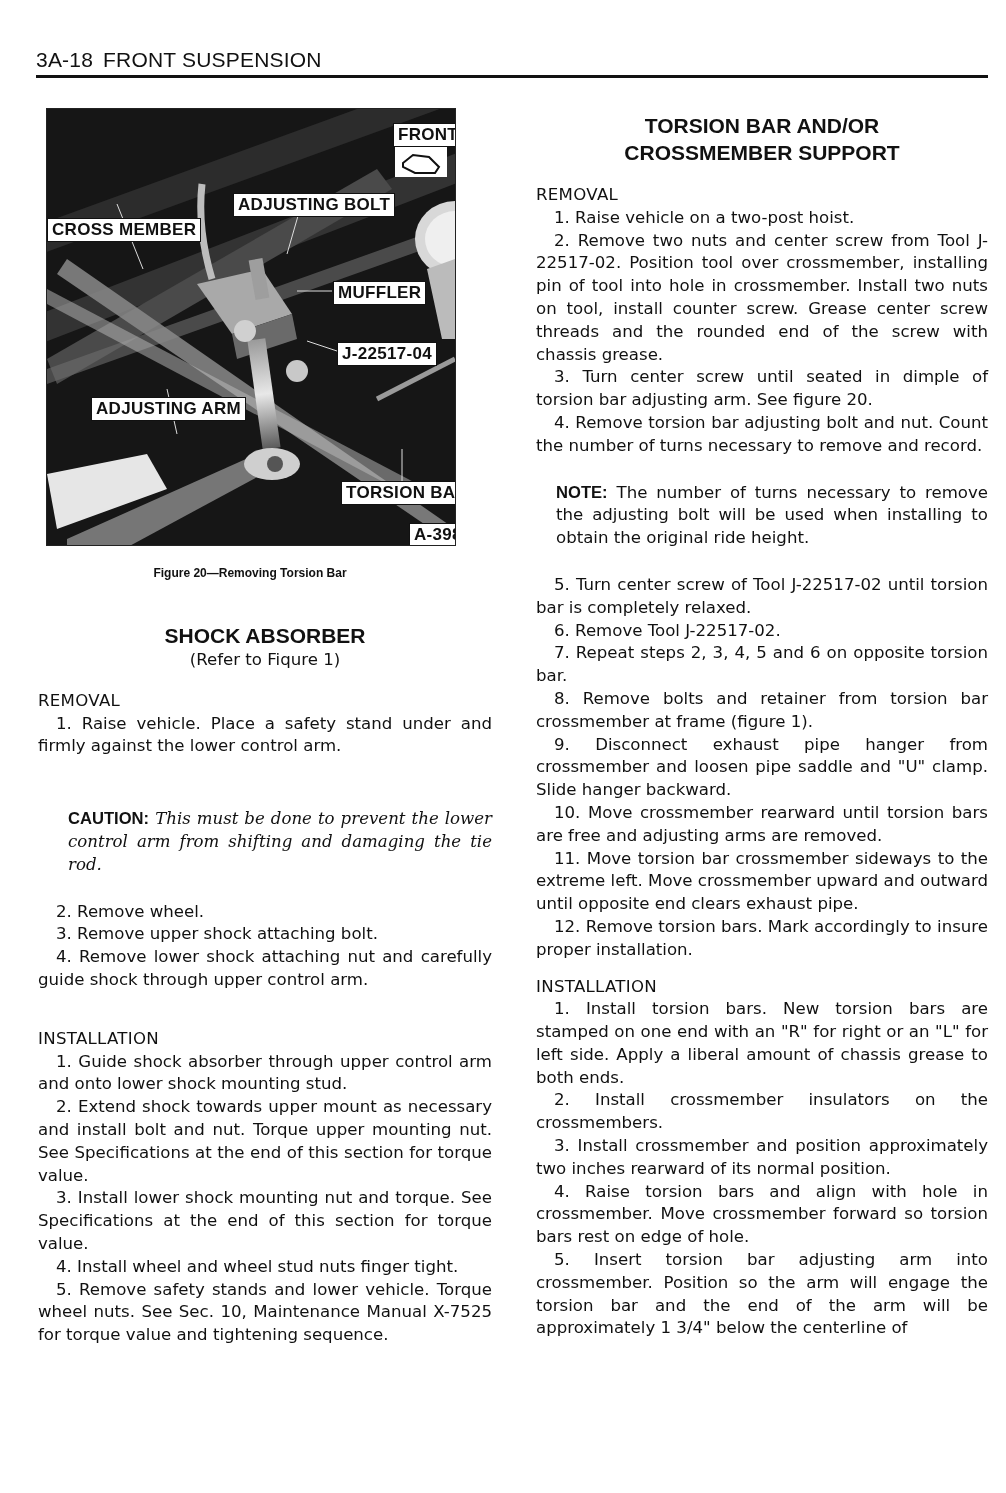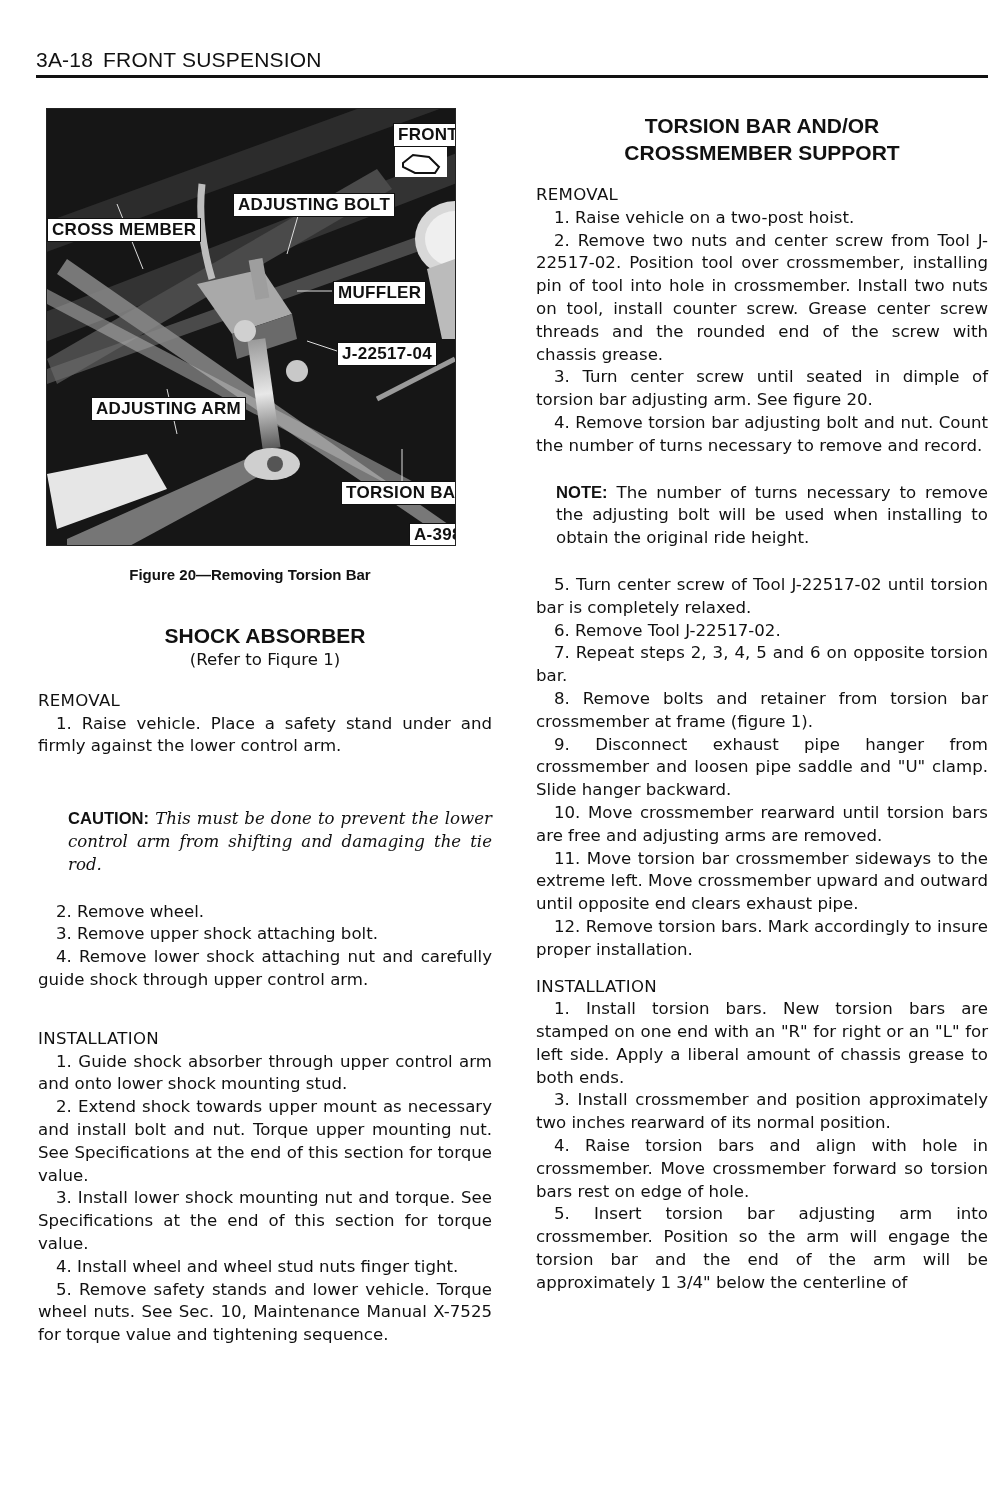--- a/index.html
+++ b/index.html
@@ -3,21 +3,21 @@
   <meta charset="utf-8">
   <style>
     html, body { margin:0; padding:0; background:#ffffff; }
     body { width:1006px; height:1493px; position:relative; overflow:hidden; color:#111; font-family:"DejaVu Sans", sans-serif; }
     .header { position:absolute; left:36px; top:48px; font-family:"Liberation Sans", sans-serif; font-weight:normal; font-size:21px; letter-spacing:0.2px; color:#111; }
     .header .sp { display:inline-block; width:10px; }
     .header-rule { position:absolute; left:36px; top:75px; width:952px; height:3px; background:#111; }
     .figure { position:absolute; left:46px; top:108px; width:408px; height:436px; background:#141414; overflow:hidden; border:1px solid #222; }
     .figure svg { position:absolute; left:0; top:0; }
     .label { position:absolute; background:#fff; color:#111; font-family:"Liberation Sans", sans-serif; font-size:17px; font-weight:bold; padding:1px 4px; letter-spacing:0.3px; border:1px solid #111; white-space:nowrap; }
-    .caption { position:absolute; left:46px; top:566px; width:408px; text-align:center; font-family:"Liberation Sans", sans-serif; font-weight:bold; font-size:15px; }
+    .caption { position:absolute; left:46px; top:566px; width:408px; text-align:center; font-family:"Liberation Sans", sans-serif; font-weight:bold; font-size:12px; }
     .col { position:absolute; font-family:"DejaVu Sans", sans-serif; font-size:16.6px; line-height:22.8px; text-align:justify; }
     .col p { margin:0; }
     .indent { text-indent:18px; }
     .h-section { font-family:"Liberation Sans", sans-serif; font-weight:bold; font-size:21px; text-align:center; line-height:27px; }
     .sub { text-align:center; }
     .subhead { text-align:left; letter-spacing:0.3px; }
     .italic { font-style:italic; font-family:"DejaVu Serif", serif; }
     .caution { padding-left:30px; }
     .caution b, .note b { font-family:"Liberation Sans", sans-serif; font-weight:bold; }
     .note { padding-left:20px; }
@@ -121,16 +121,17 @@
   <p class="indent">5. Turn center screw of Tool J-22517-02 until torsion bar is completely relaxed.</p>
   <p class="indent">6. Remove Tool J-22517-02.</p>
   <p class="indent">7. Repeat steps 2, 3, 4, 5 and 6 on opposite torsion bar.</p>
   <p class="indent">8. Remove bolts and retainer from torsion bar crossmember at frame (figure 1).</p>
   <p class="indent">9. Disconnect exhaust pipe hanger from crossmember and loosen pipe saddle and "U" clamp.  Slide hanger backward.</p>
   <p class="indent">10. Move crossmember rearward until torsion bars are free and adjusting arms are removed.</p>
   <p class="indent">11. Move torsion bar crossmember sideways to the extreme left.  Move crossmember upward and outward until opposite end clears exhaust pipe.</p>
   <p class="indent">12. Remove torsion bars.  Mark accordingly to insure proper installation.</p>
   <p class="subhead" style="margin-top:14px;">INSTALLATION</p>
   <p class="indent">1. Install torsion bars.  New torsion bars are stamped on one end with an "R" for right or an "L" for left side.  Apply a liberal amount of chassis grease to both ends.</p>
+  <p class="indent">2. Install crossmember insulators on the crossmembers.</p>
   <p class="indent">3. Install crossmember and position approximately two inches rearward of its normal position.</p>
   <p class="indent">4. Raise torsion bars and align with hole in crossmember.  Move crossmember forward so torsion bars rest on edge of hole.</p>
   <p class="indent">5. Insert torsion bar adjusting arm into crossmember.  Position so the arm will engage the torsion bar and the end of the arm will be approximately 1 3/4" below the centerline of</p>
 </div>
 
 </body></html>

